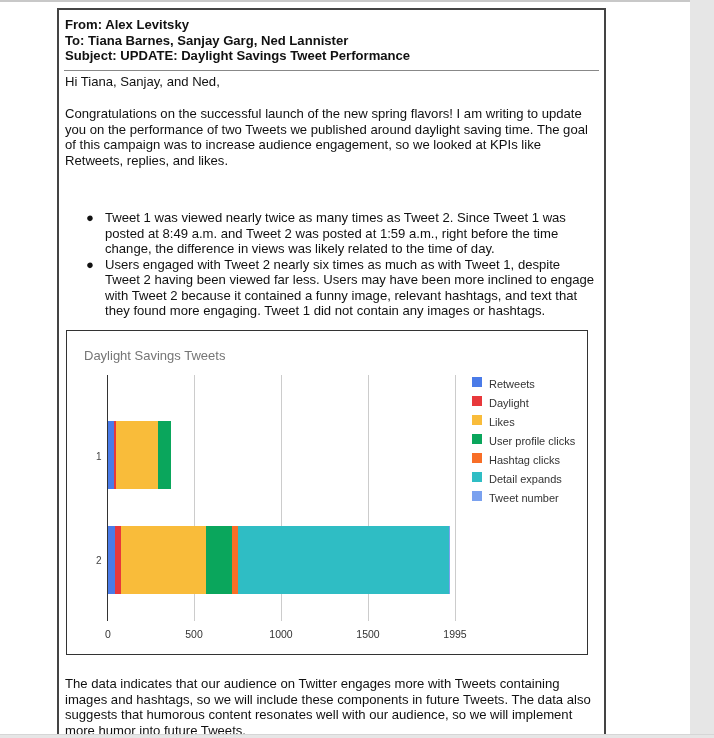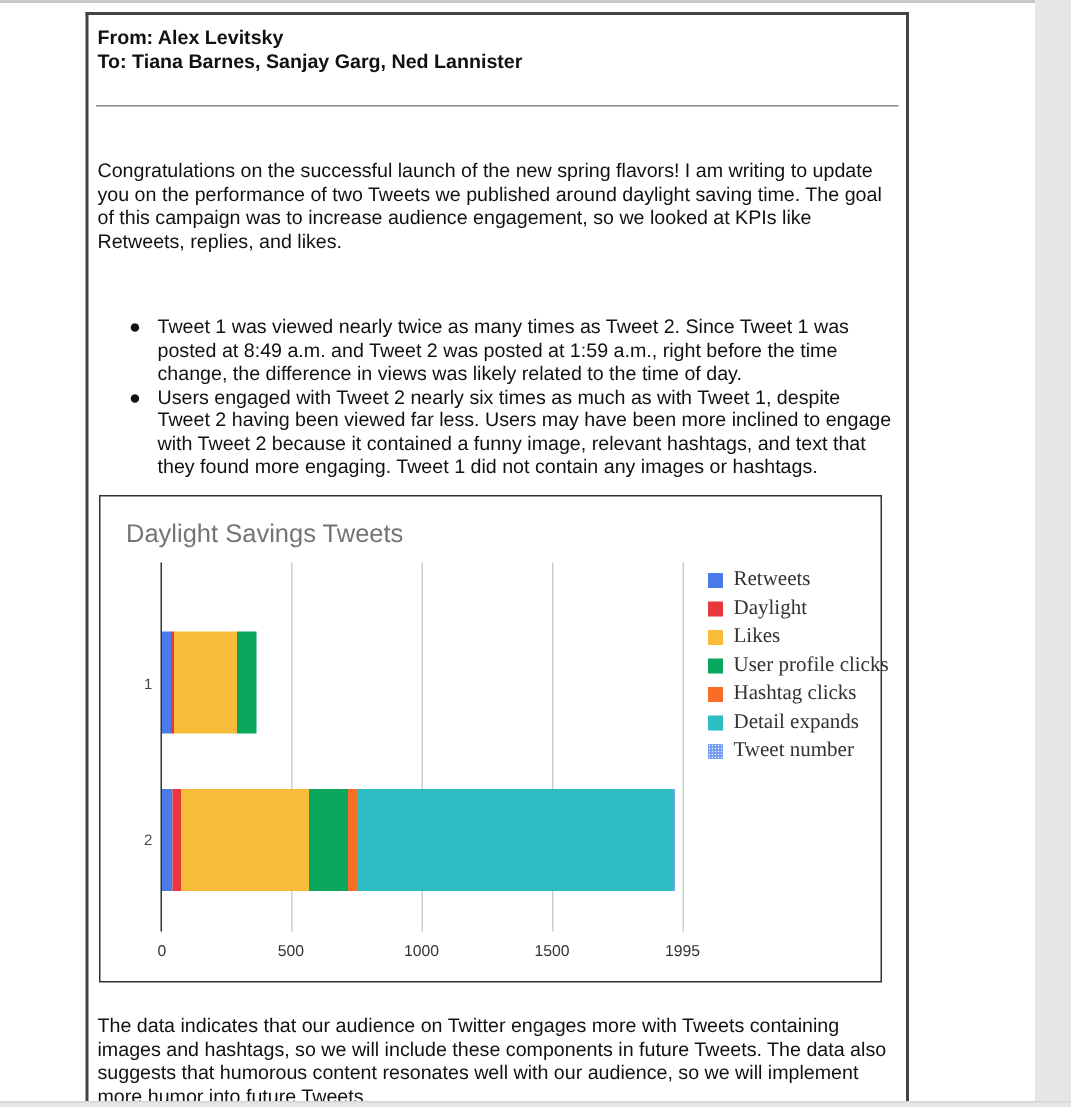--- a/index.html
+++ b/index.html
@@ -29,47 +29,49 @@
   .hr { position: absolute; left: 5px; top: 60px; width: 535px; height: 1px; background: #888; }
   .p { position: absolute; left: 6px; width: 535px; margin: 0; }
   .bullets { position: absolute; left: 6px; top: 200px; width: 530px; margin: 0; padding: 0; list-style: none; }
   .bullets li { position: relative; padding-left: 40px; }
   .bullets li .dot { position: absolute; left: 21px; top: 0; }
   .chart-box {
     position: absolute; left: 7px; top: 320px; width: 522px; height: 325px;
     border: 1px solid #333; box-sizing: border-box; background: #fff;
   }
   .chart-title {
-    position: absolute; left: 17px; top: 17px; font-size: 17px; color: #757575;
+    position: absolute; left: 17px; top: 17px; font-size: 13px; color: #757575;
     white-space: nowrap;
   }
   .grid { position: absolute; top: 44px; width: 1px; height: 246px; background: #cccccc; }
   .axis-y { position: absolute; left: 40px; top: 44px; width: 1px; height: 246px; background: #333; }
   .bar { position: absolute; height: 68px; display: flex; }
   .seg { height: 100%; }
   .ylab { position: absolute; font-size: 10px; color: #444; }
   .xlab { position: absolute; top: 296px; font-size: 10.5px; color: #333; transform: translateX(-50%); white-space: nowrap; }
   .legend { position: absolute; left: 405px; top: 46px; }
-  .leg-item { display: flex; align-items: center; height: 19px; font-size: 14px; color: #333; white-space: nowrap; font-family: Liberation Serif, serif; }
+  .leg-item { display: flex; height: 19px; font-size: 11px; color: #333; white-space: nowrap; }
   .swatch { width: 10px; height: 10px; margin-right: 7px; display: inline-block; }
   .swatch.dotted { background-image: radial-gradient(#ffffff 30%, transparent 31%); background-size: 2px 2px; }
 </style>
 </head>
 <body>
 
 <div class="top-rule"></div>
 <div class="right-gutter"></div>
 
 <div class="email">
   <div class="hdr">
     <div>From: Alex Levitsky</div>
     <div>To: Tiana Barnes, Sanjay Garg, Ned Lannister</div>
+    <div>Subject: UPDATE: Daylight Savings Tweet Performance</div>
   </div>
   <div class="hr"></div>
 
+  <p class="p" style="top:64px">Hi Tiana, Sanjay, and Ned,</p>
   <p class="p" style="top:96px">Congratulations on the successful launch of the new spring flavors! I am writing to update you on the performance of two Tweets we published around daylight saving time. The goal of this campaign was to increase audience engagement, so we looked at KPIs like Retweets, replies, and likes.</p>
 
   <ul class="bullets">
     <li>
       <span class="dot">●</span>
       <span>Tweet 1 was viewed nearly twice as many times as Tweet 2. Since Tweet 1 was posted at 8:49 a.m. and Tweet 2 was posted at 1:59 a.m., right before the time change, the difference in views was likely related to the time of day.</span>
     </li>
     <li>
       <span class="dot">●</span>
       <span>Users engaged with Tweet 2 nearly six times as much as with Tweet 1, despite Tweet 2 having been viewed far less. Users may have been more inclined to engage with Tweet 2 because it contained a funny image, relevant hashtags, and text that they found more engaging. Tweet 1 did not contain any images or hashtags.</span>

